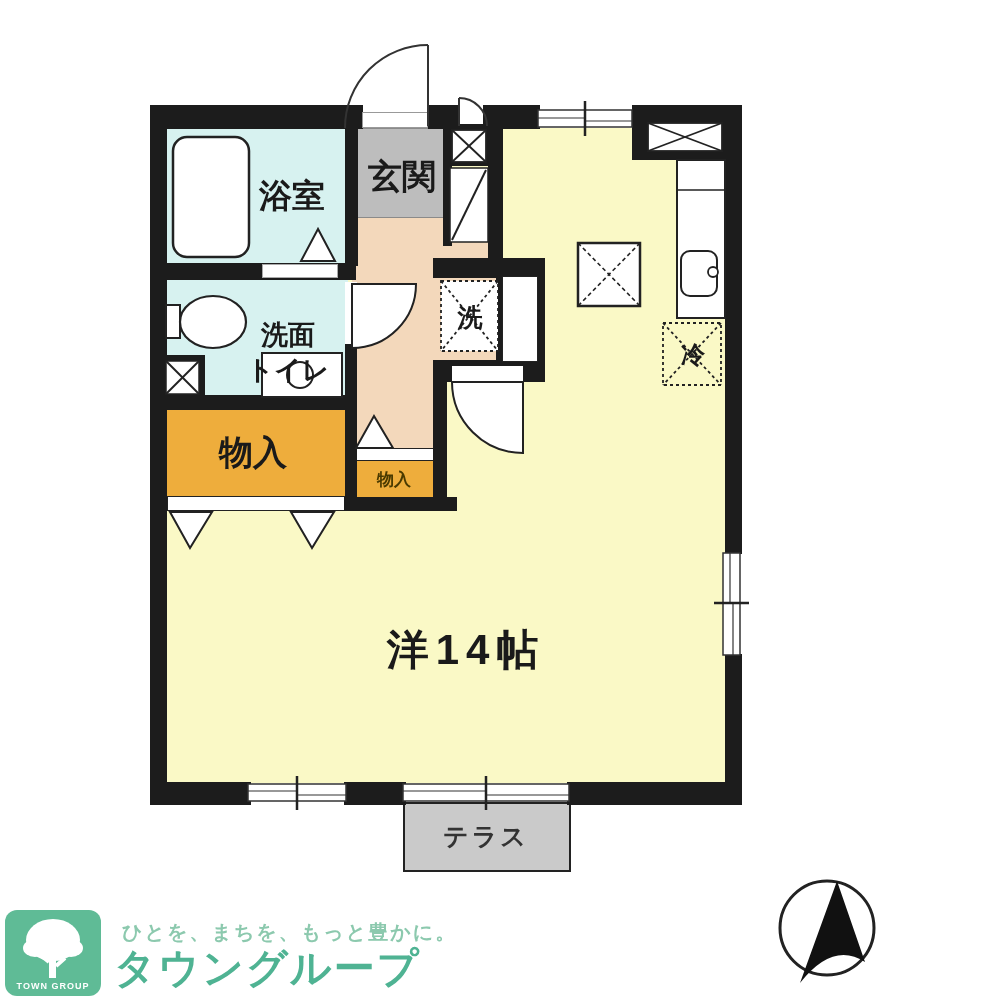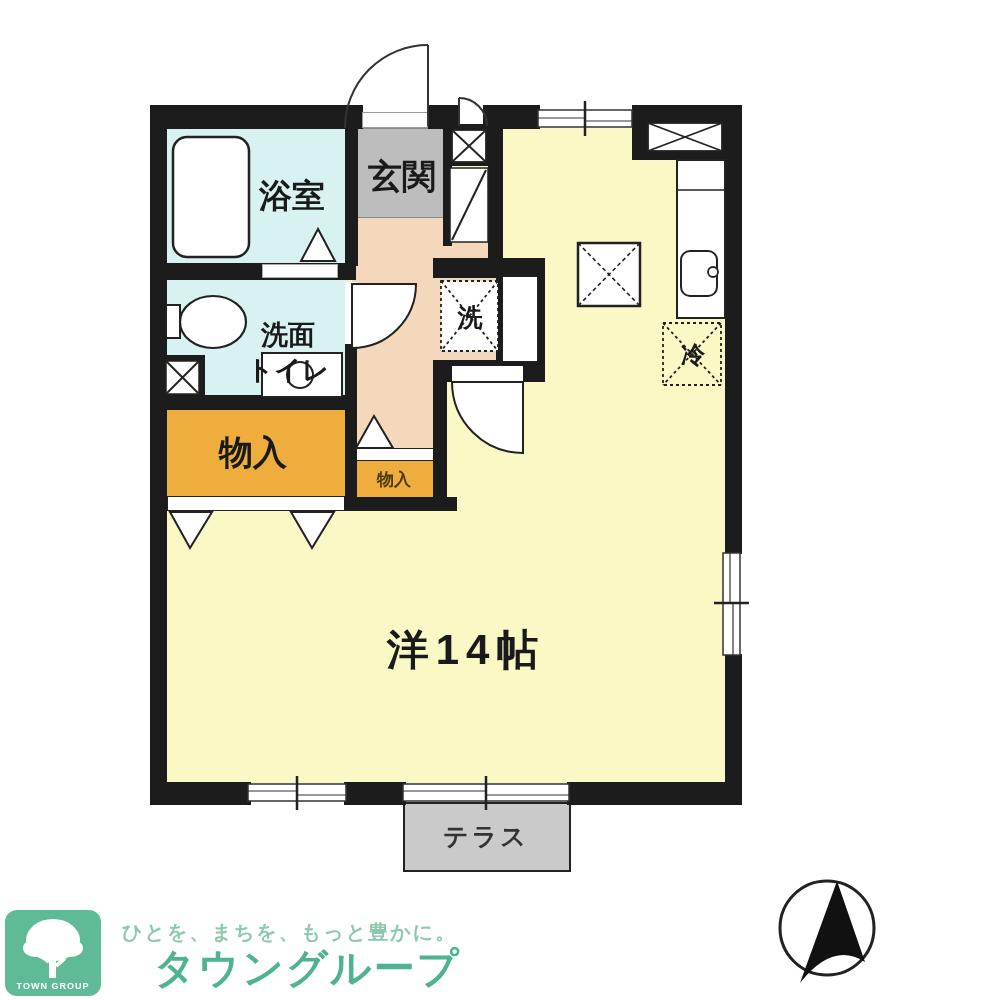--- a/index.html
+++ b/index.html
@@ -11,21 +11,21 @@
          text-align:center;font-weight:bold;}
   .track{position:absolute;background:#ffffff;border:1.5px solid #222;box-sizing:border-box;}
   .gap{position:absolute;background:#ffffff;}
   svg{position:absolute;left:0;top:0;pointer-events:none;}
   .genkan{border:1px solid #8a8a8a;box-sizing:border-box;}
   .terrace{border:2px solid #222;box-sizing:border-box;}
   .threshold{border:1px solid #999;box-sizing:border-box;background:#fff;}
   .logo-tile{position:absolute;border-radius:12px;display:flex;align-items:flex-end;justify-content:center;}
   .logo-mark{color:#fff;font-size:9px;font-weight:bold;letter-spacing:1px;margin-bottom:5px;}
   .tagline{position:absolute;font-weight:bold;}
-  .brandname{position:absolute;font-weight:bold;margin-left:40px;}
+  .brandname{position:absolute;font-weight:bold;}
 </style>
 </head>
 <body>
 
 <div class="canvas">
 
   <div class="fill" style="left:167px;top:128px;width:558px;height:655px;background:#FAF9C6;"></div>
   <div class="fill" style="left:352px;top:215px;width:146px;height:165px;background:#F3D8BB;"></div>
   <div class="fill" style="left:352px;top:380px;width:81px;height:70px;background:#F3D8BB;"></div>
   <div class="fill genkan" style="left:357px;top:128px;width:91px;height:90px;background:#BDBDBD;"></div>

